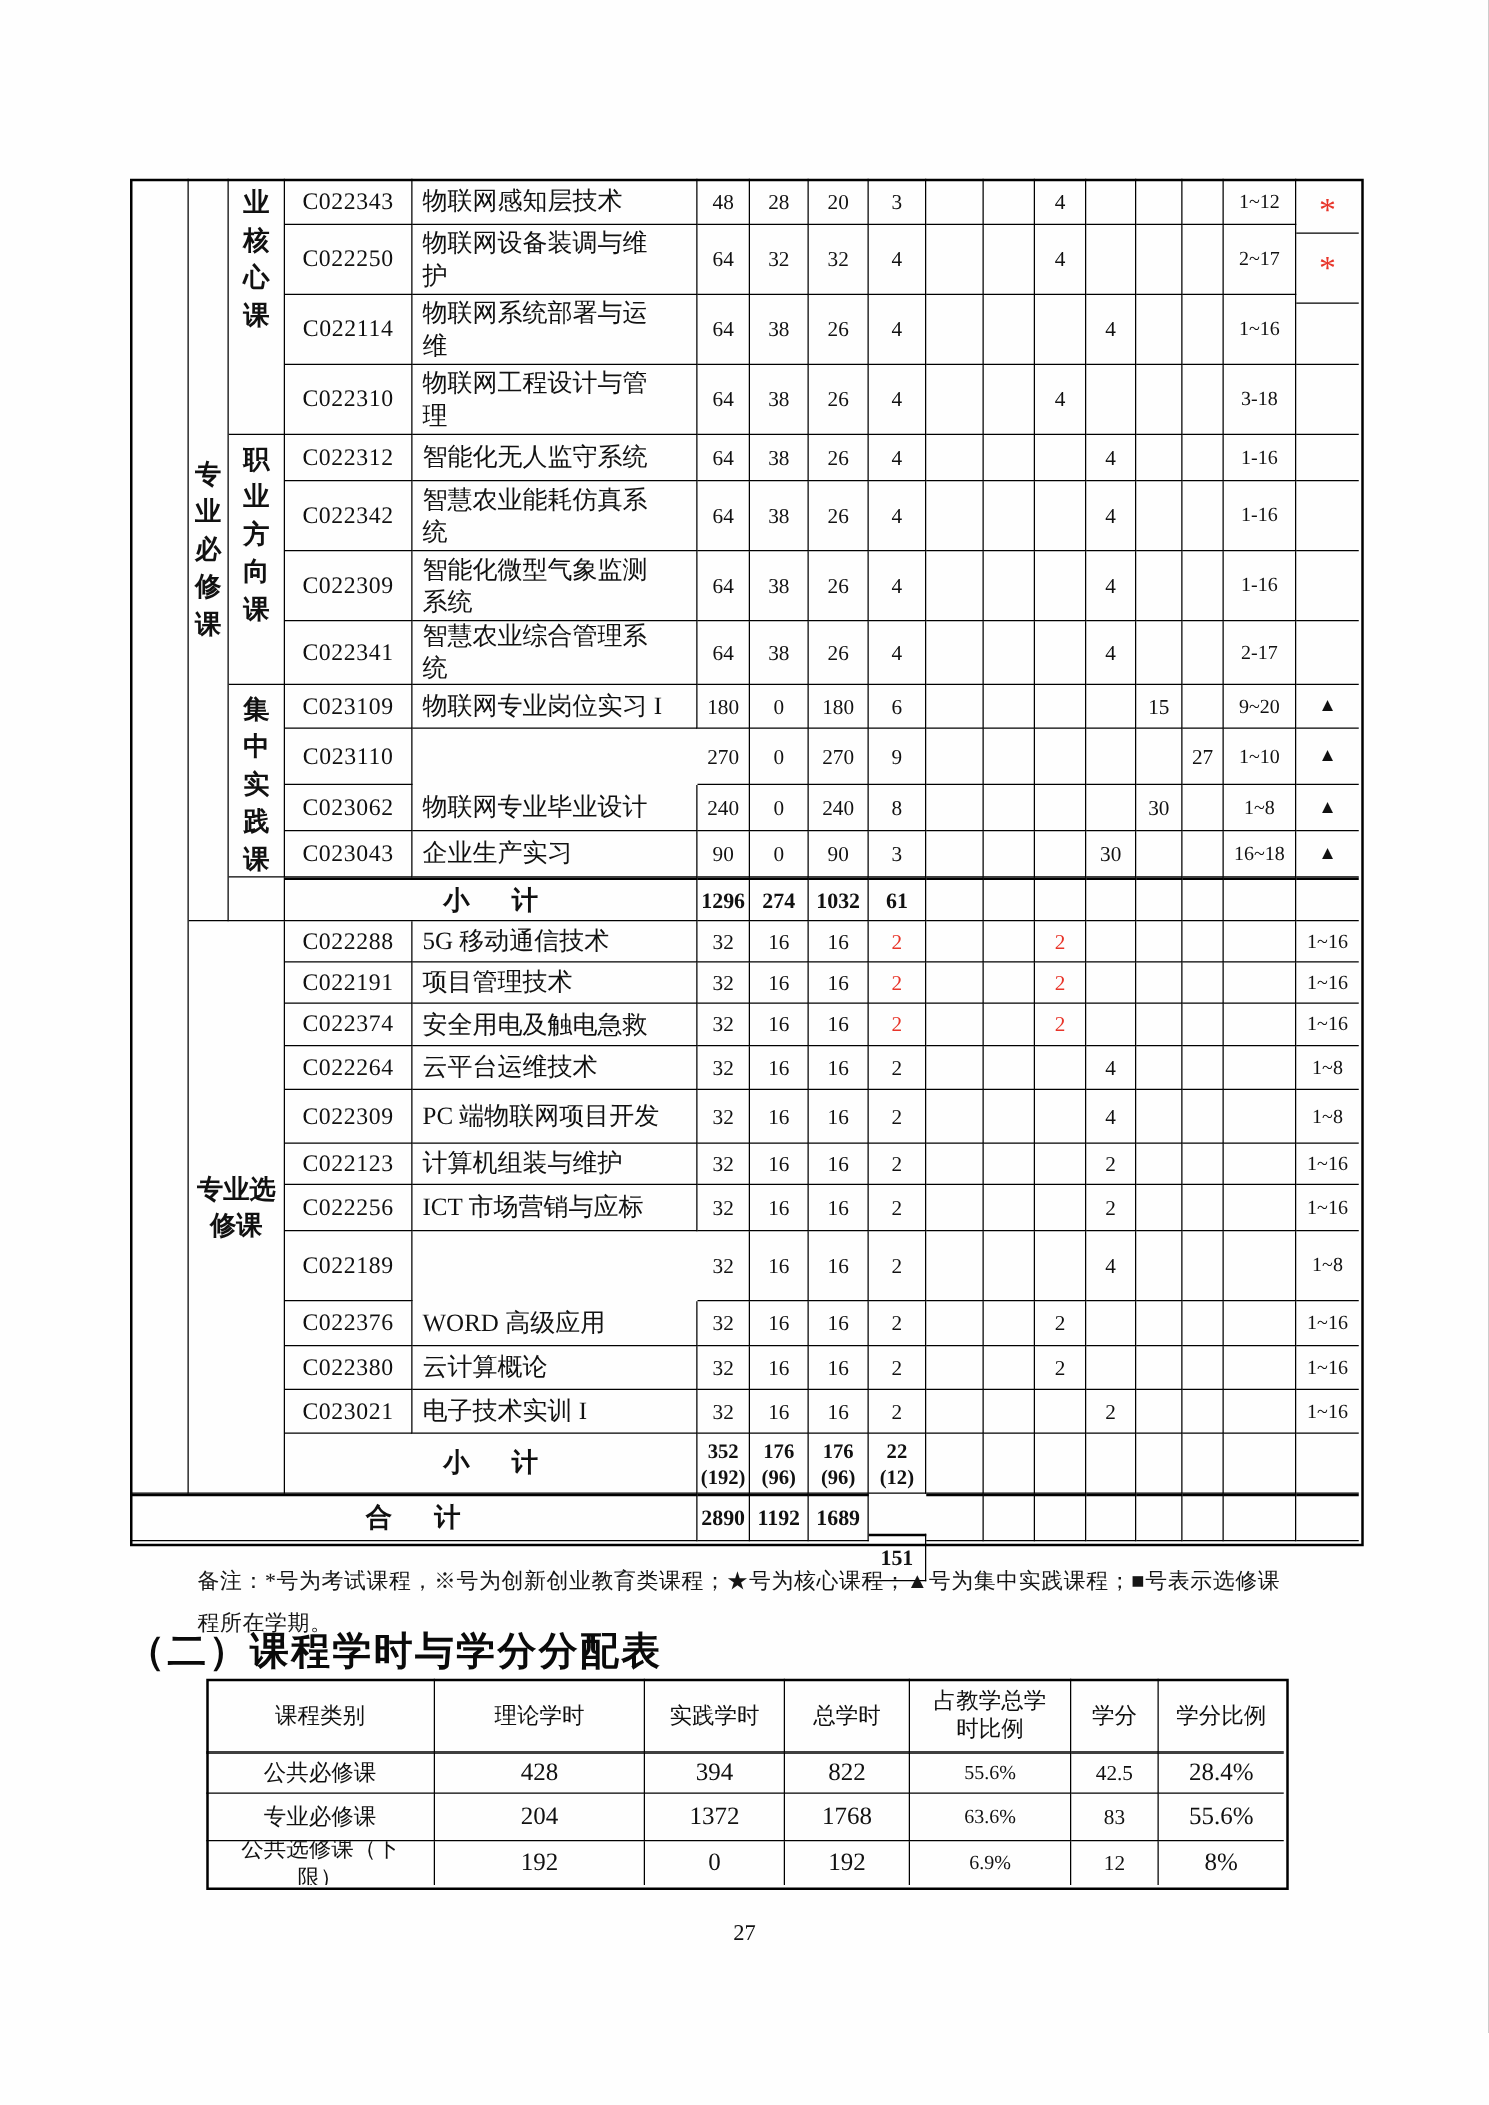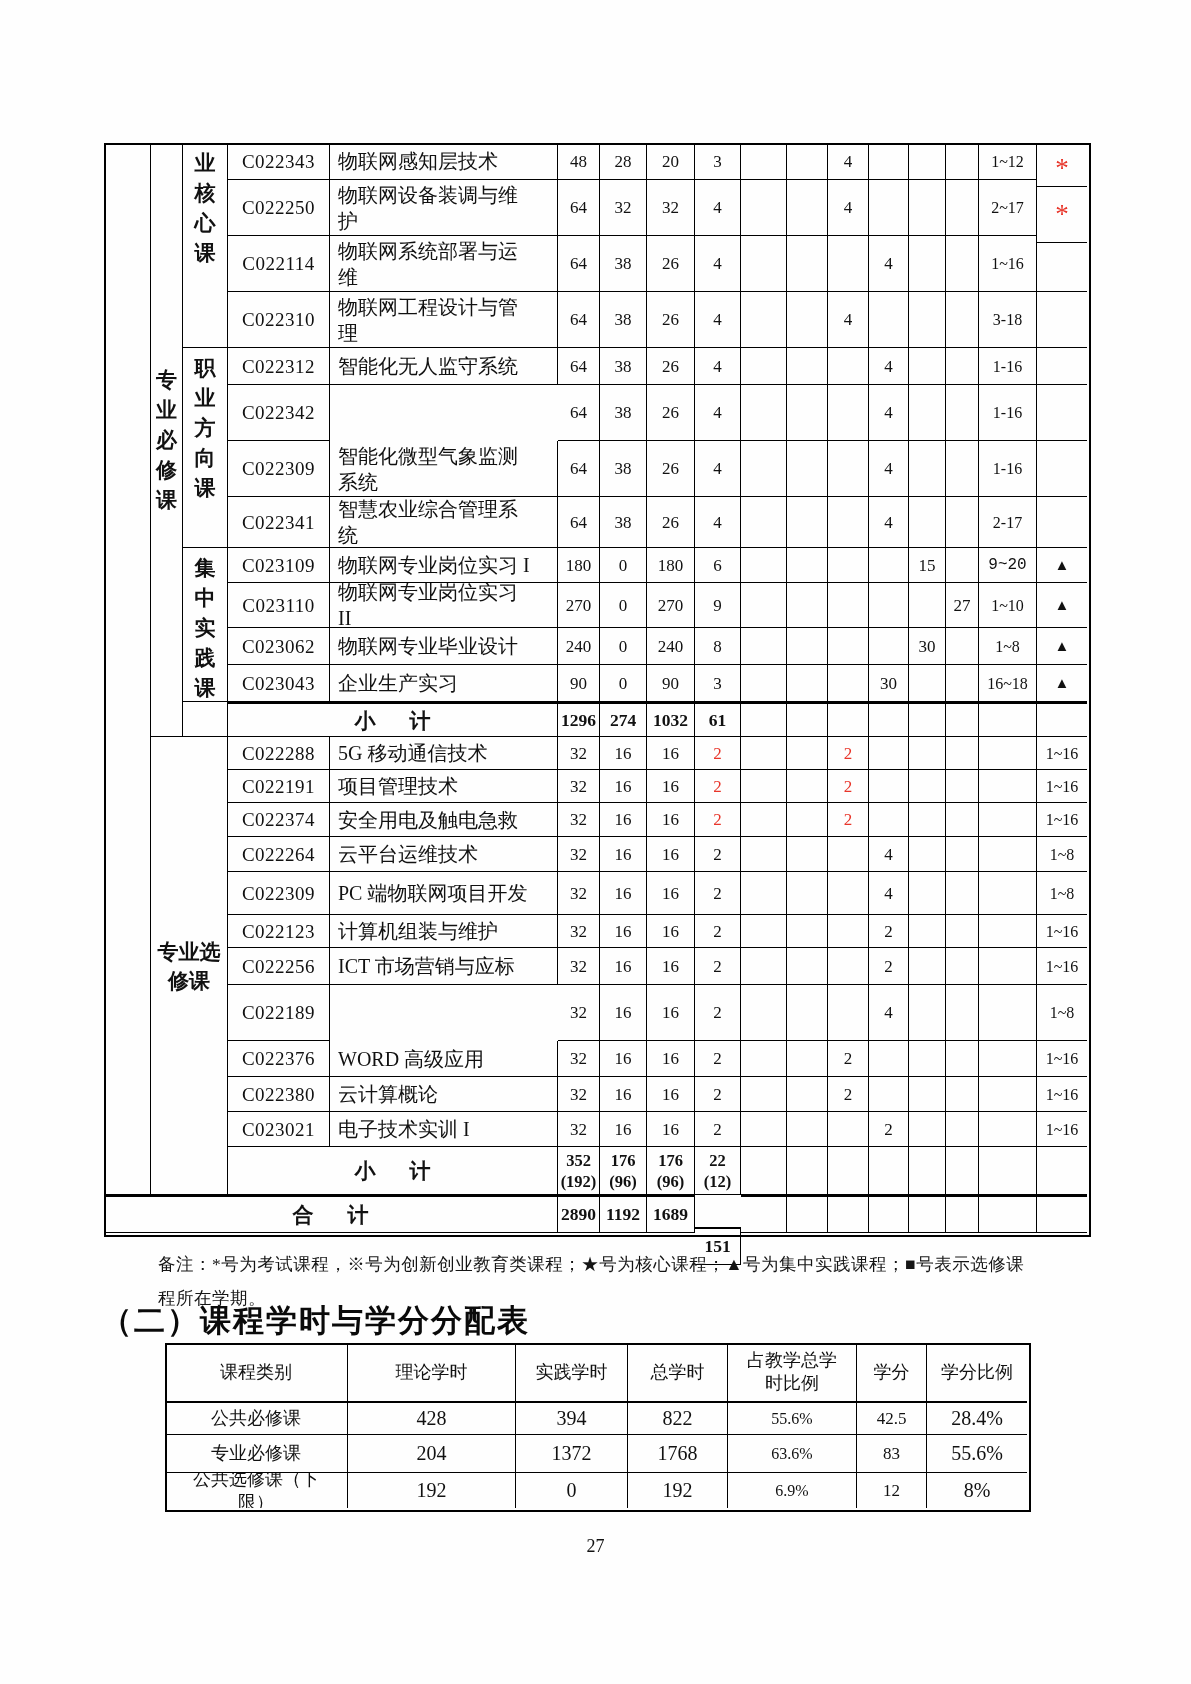--- a/index.html
+++ b/index.html
@@ -126,20 +126,21 @@
       <div class="cell num" style="left: 589px; top: 203px; width: 46px; height: 37px;">4</div>
       <div class="cell num" style="left: 635px; top: 203px; width: 46px; height: 37px;"></div>
       <div class="cell num" style="left: 681px; top: 203px; width: 41px; height: 37px;"></div>
       <div class="cell num" style="left: 722px; top: 203px; width: 41px; height: 37px;"></div>
       <div class="cell num" style="left: 763px; top: 203px; width: 40px; height: 37px;">4</div>
       <div class="cell num" style="left: 803px; top: 203px; width: 37px; height: 37px;"></div>
       <div class="cell num" style="left: 840px; top: 203px; width: 33px; height: 37px;"></div>
       <div class="cell week" style="left: 873px; top: 203px; width: 58px; height: 37px;">1-16</div>
       <div class="cell noline-r" style="left: 931px; top: 203px; width: 50px; height: 37px;"></div>
       <div class="cell code" style="left: 122px; top: 240px; width: 102px; height: 56px;">C022342</div>
+      <div class="cell name" style="left: 224px; top: 240px; width: 228px; height: 56px;">智慧农业能耗仿真系统</div>
       <div class="cell num" style="left: 452px; top: 240px; width: 42px; height: 56px;">64</div>
       <div class="cell num" style="left: 494px; top: 240px; width: 47px; height: 56px;">38</div>
       <div class="cell num" style="left: 541px; top: 240px; width: 48px; height: 56px;">26</div>
       <div class="cell num" style="left: 589px; top: 240px; width: 46px; height: 56px;">4</div>
       <div class="cell num" style="left: 635px; top: 240px; width: 46px; height: 56px;"></div>
       <div class="cell num" style="left: 681px; top: 240px; width: 41px; height: 56px;"></div>
       <div class="cell num" style="left: 722px; top: 240px; width: 41px; height: 56px;"></div>
       <div class="cell num" style="left: 763px; top: 240px; width: 40px; height: 56px;">4</div>
       <div class="cell num" style="left: 803px; top: 240px; width: 37px; height: 56px;"></div>
       <div class="cell num" style="left: 840px; top: 240px; width: 33px; height: 56px;"></div>
@@ -178,24 +179,23 @@
       <div class="cell num" style="left: 452px; top: 403px; width: 42px; height: 35px;">180</div>
       <div class="cell num" style="left: 494px; top: 403px; width: 47px; height: 35px;">0</div>
       <div class="cell num" style="left: 541px; top: 403px; width: 48px; height: 35px;">180</div>
       <div class="cell num" style="left: 589px; top: 403px; width: 46px; height: 35px;">6</div>
       <div class="cell num" style="left: 635px; top: 403px; width: 46px; height: 35px;"></div>
       <div class="cell num" style="left: 681px; top: 403px; width: 41px; height: 35px;"></div>
       <div class="cell num" style="left: 722px; top: 403px; width: 41px; height: 35px;"></div>
       <div class="cell num" style="left: 763px; top: 403px; width: 40px; height: 35px;"></div>
       <div class="cell num" style="left: 803px; top: 403px; width: 37px; height: 35px;">15</div>
       <div class="cell num" style="left: 840px; top: 403px; width: 33px; height: 35px;"></div>
-      <div class="cell week" style="left: 873px; top: 403px; width: 58px; height: 35px; font-family: Liberation Mono, monospace;">9~20</div>
+      <div class="cell week" style="left: 873px; top: 403px; width: 58px; height: 35px;">9~20</div>
       <div class="cell noline-r tri" style="left: 931px; top: 403px; width: 50px; height: 35px;">▲</div>
       <div class="cell code" style="left: 122px; top: 438px; width: 102px; height: 45px;">C023110</div>
-      <div class="cell name" style="left: 224px; top: 438px; width: 228px; height: 45px;">物联网专业岗位实习 II</div>
       <div class="cell num" style="left: 452px; top: 438px; width: 42px; height: 45px;">270</div>
       <div class="cell num" style="left: 494px; top: 438px; width: 47px; height: 45px;">0</div>
       <div class="cell num" style="left: 541px; top: 438px; width: 48px; height: 45px;">270</div>
       <div class="cell num" style="left: 589px; top: 438px; width: 46px; height: 45px;">9</div>
       <div class="cell num" style="left: 635px; top: 438px; width: 46px; height: 45px;"></div>
       <div class="cell num" style="left: 681px; top: 438px; width: 41px; height: 45px;"></div>
       <div class="cell num" style="left: 722px; top: 438px; width: 41px; height: 45px;"></div>
       <div class="cell num" style="left: 763px; top: 438px; width: 40px; height: 45px;"></div>
       <div class="cell num" style="left: 803px; top: 438px; width: 37px; height: 45px;"></div>
       <div class="cell num" style="left: 840px; top: 438px; width: 33px; height: 45px;">27</div>

